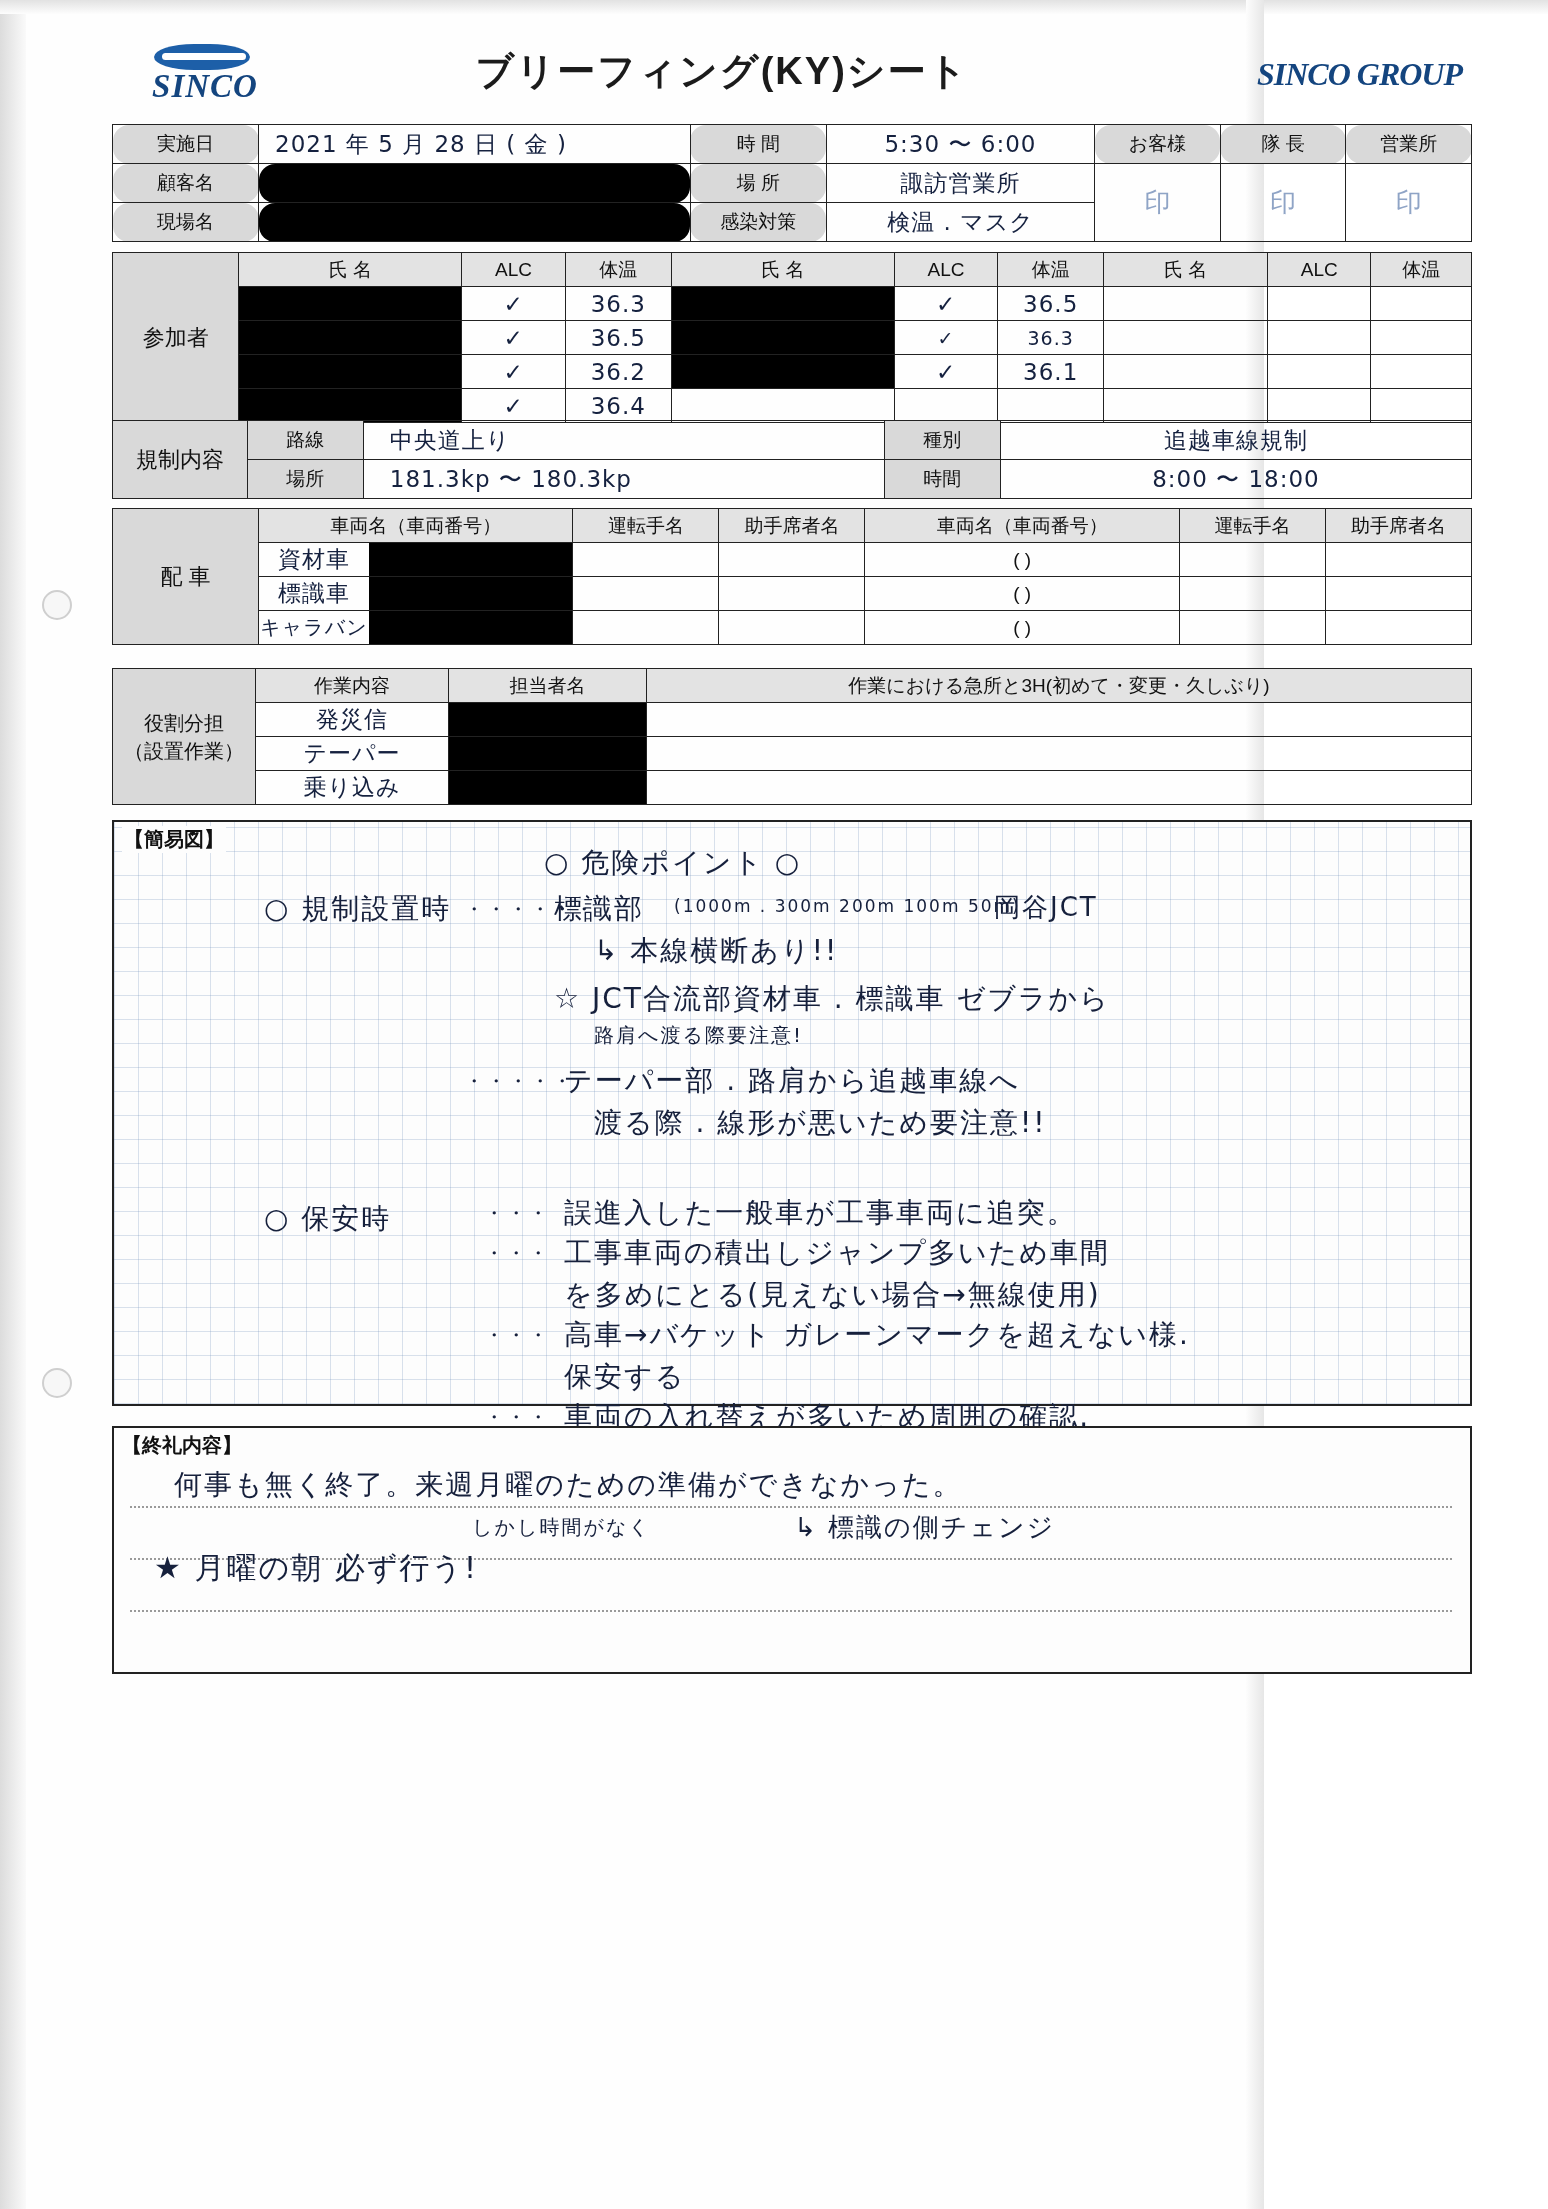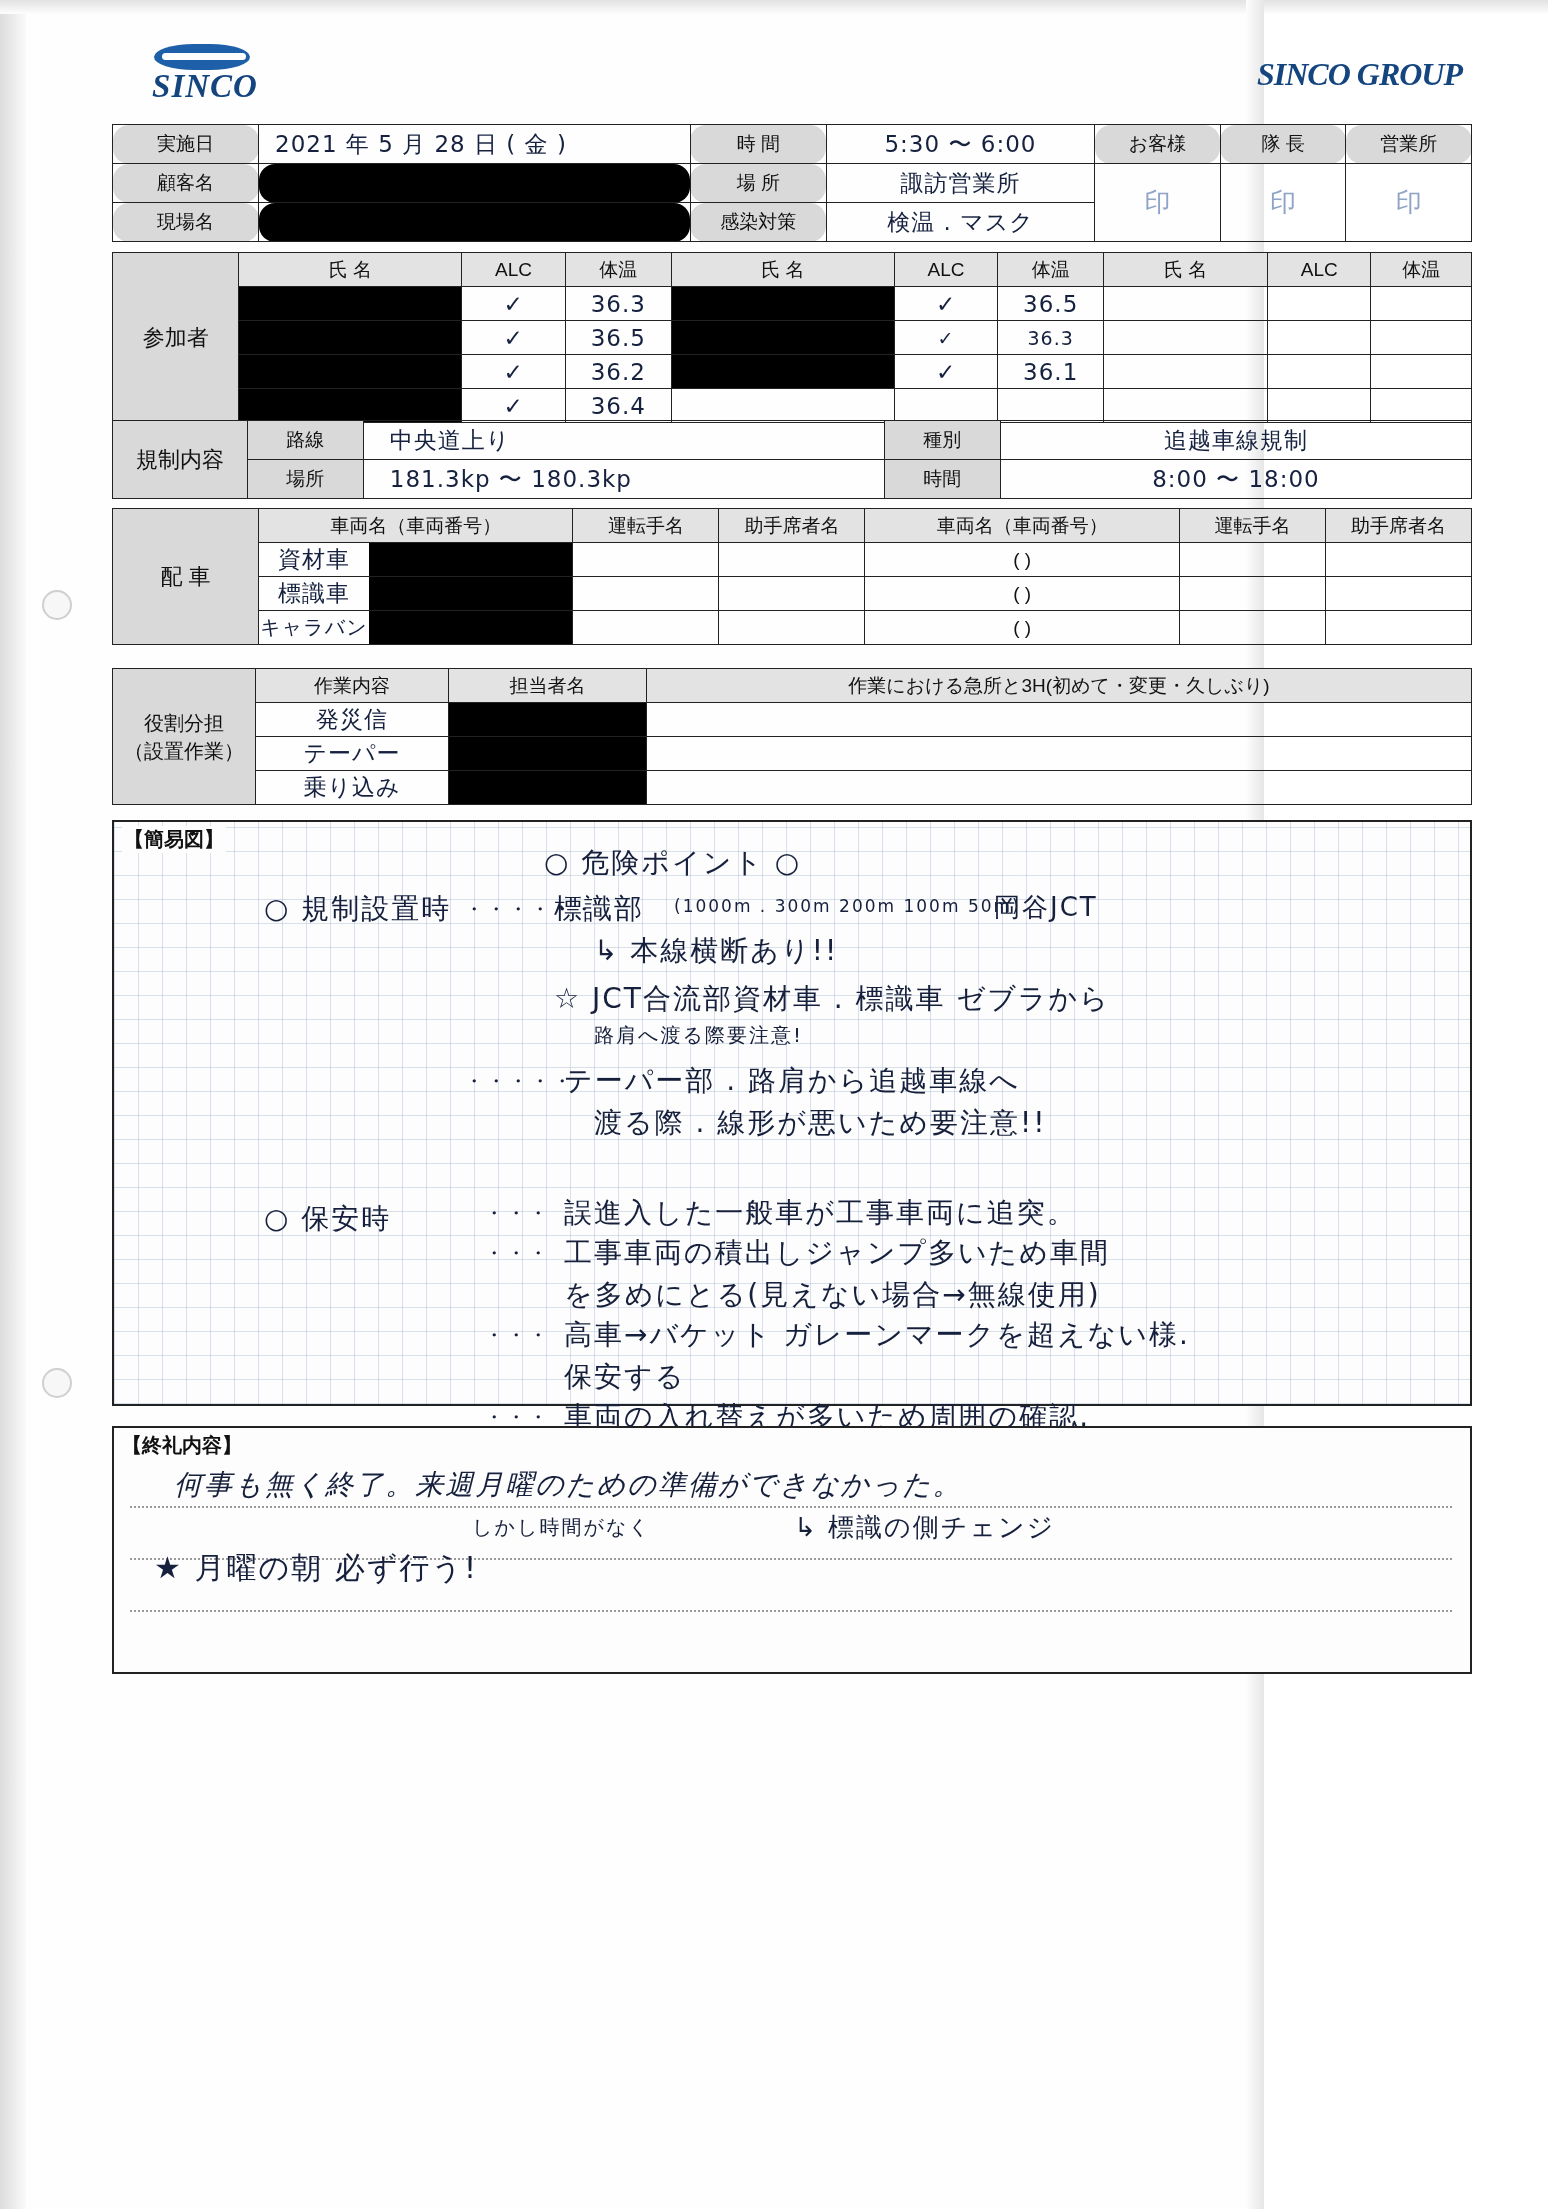--- a/index.html
+++ b/index.html
@@ -135,20 +135,21 @@
   <div class="punch" style="left:42px;top:590px;"></div>
   <div class="punch" style="left:42px;top:1368px;"></div>
 
   <div class="sheet">
 
     <div class="hdr">
       <div class="logo">
         <div class="swoosh"></div>
         <div class="word">SINCO</div>
       </div>
+      <div class="title">ブリーフィング(KY)シート</div>
       <div class="grouplogo">SINCO GROUP</div>
     </div>
 
     <table class="t1">
       <tbody>
           <tr>
         <td class="lbl" style="width:130px">実施日</td>
         <td class="hw" style="width:400px;text-align:left;padding-left:16px">2021 年 5 月 28 日 ( 金 )</td>
         <td class="lbl" style="width:120px">時 間</td>
         <td class="hw" style="width:250px">5:30 〜 6:00</td>
@@ -364,21 +365,21 @@
           <div class="hand" style="left: 430px; top: 618px; font-size: 28px;">逃げ場の確保を怠らない。</div>
         </div>
     </div>
 
     <div class="closing">
       <div class="cap">【終礼内容】</div>
       <div class="rule" style="top:78px"></div>
       <div class="rule" style="top:130px"></div>
       <div class="rule" style="top:182px"></div>
       <div id="closing-notes">
-          <div class="hand" style="left: 60px; top: 38px; font-size: 28px; font-style: italic;">何事も無く終了。来週月曜のための準備ができなかった。</div>
+          <div class="hand" style="left: 60px; top: 38px; font-size: 28px;">何事も無く終了。来週月曜のための準備ができなかった。</div>
           <div class="hand" style="left: 330px; top: 86px; font-size: 20px; margin-left: 28px;">しかし時間がなく</div>
           <div class="hand" style="left: 680px; top: 82px; font-size: 26px;">↳ 標識の側チェンジ</div>
           <div class="hand" style="left: 40px; top: 120px; font-size: 30px;">★ 月曜の朝 必ず行う!</div>
         </div>
     </div>
 
   </div>
 </div>
 
 </body></html>

